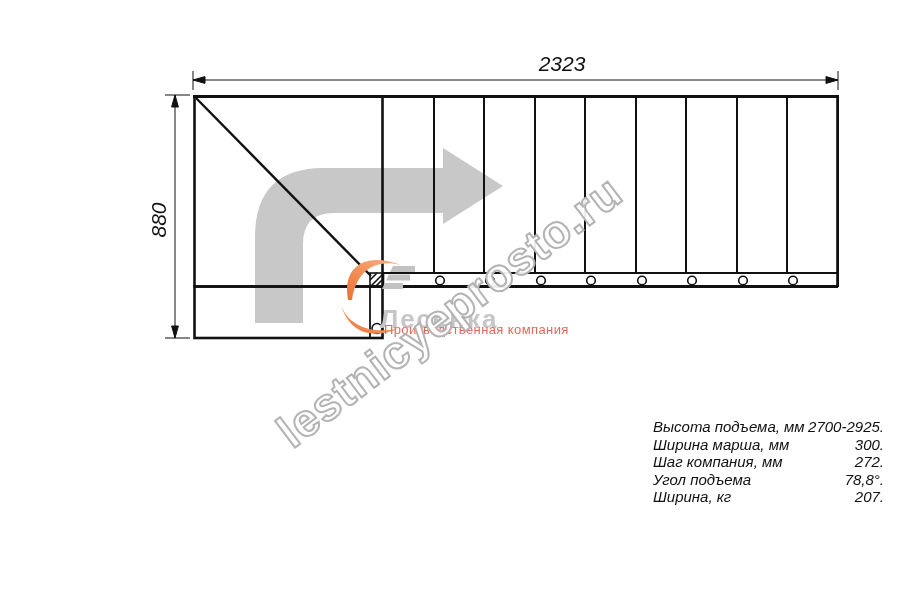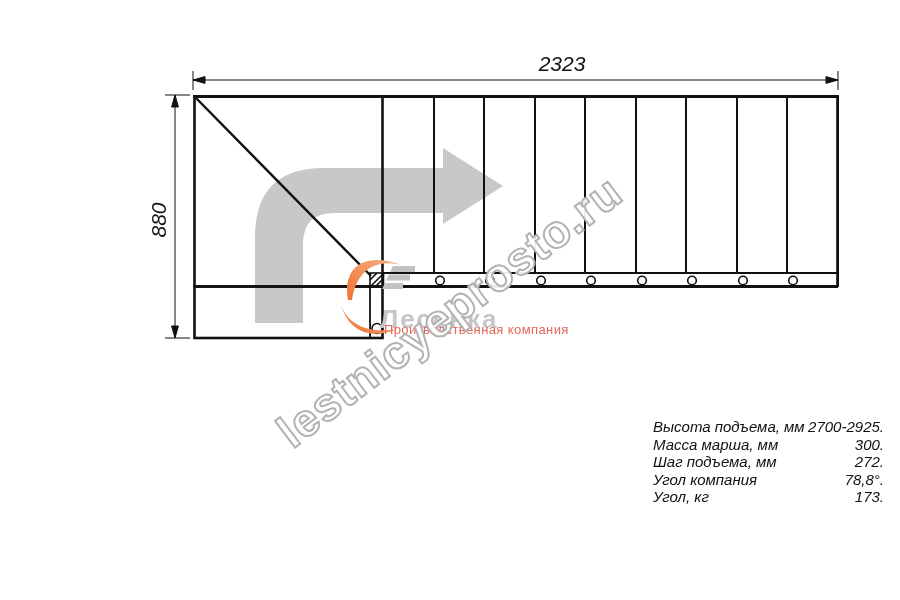--- a/index.html
+++ b/index.html
@@ -118,34 +118,34 @@
 
   <div class="logo-name">Лесенка</div>
   <div class="logo-subtitle">Производственная компания</div>
 
   <div class="specs">
     <div class="spec-row">
       <span class="spec-label">Высота подъема, мм</span>
       <span class="spec-value">2700-2925.</span>
     </div>
     <div class="spec-row">
-      <span class="spec-label">Масса марша, мм</span>
+      <span class="spec-label">Ширина марша, мм</span>
       <span class="spec-value">300.</span>
     </div>
     <div class="spec-row">
-      <span class="spec-label">Шаг подъема, мм</span>
+      <span class="spec-label">Шаг компания, мм</span>
       <span class="spec-value">272.</span>
     </div>
     <div class="spec-row">
-      <span class="spec-label">Угол компания</span>
+      <span class="spec-label">Угол подъема</span>
       <span class="spec-value">78,8°.</span>
     </div>
     <div class="spec-row">
-      <span class="spec-label">Угол, кг</span>
-      <span class="spec-value">173.</span>
+      <span class="spec-label">Ширина, кг</span>
+      <span class="spec-value">207.</span>
     </div>
   </div>
 
   <svg class="layer" width="900" height="600" viewBox="0 0 900 600" style="pointer-events:none;">
     <text x="450" y="327" text-anchor="middle" transform="rotate(-37 450 312)" fill="rgba(255,255,255,0.92)" stroke="var(--watermark_stroke,#b3b3b3)" stroke-width="2" style="font-family:'Liberation Sans',sans-serif;font-size:46px;font-weight:bold;letter-spacing:1px;">lestnicyeprosto.ru</text>
   </svg>
 
 </div>
 
 </body></html>

